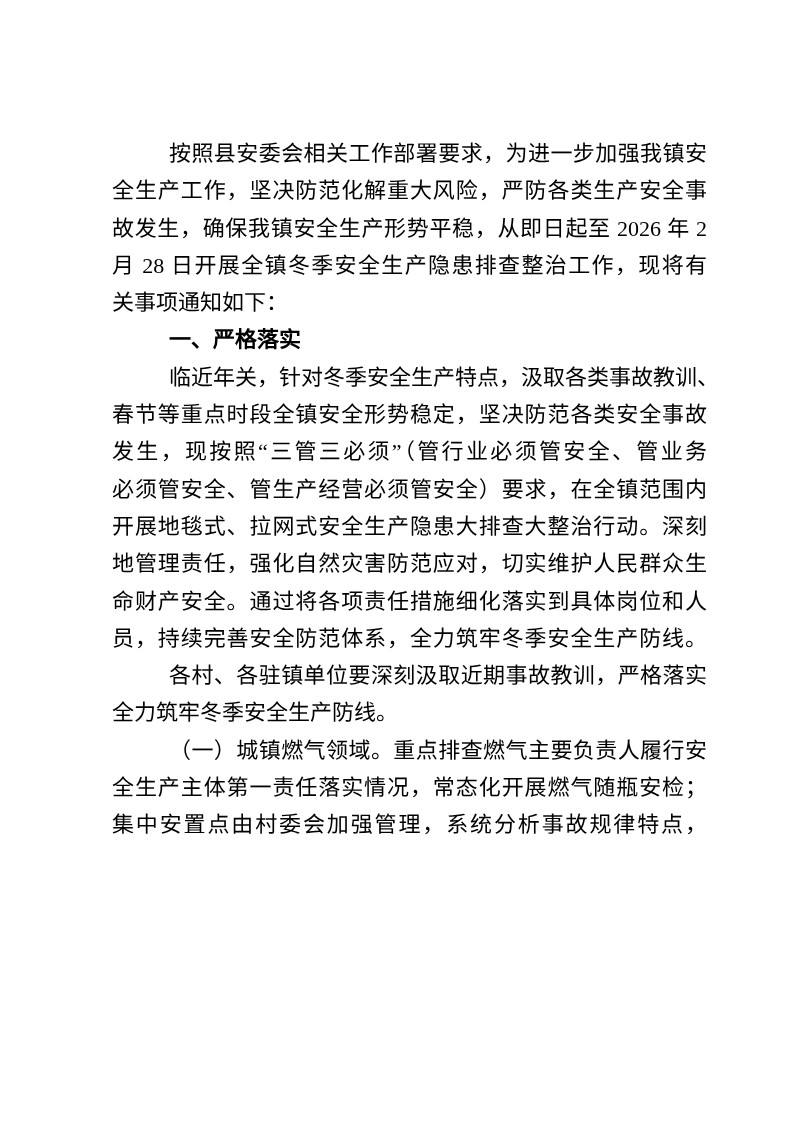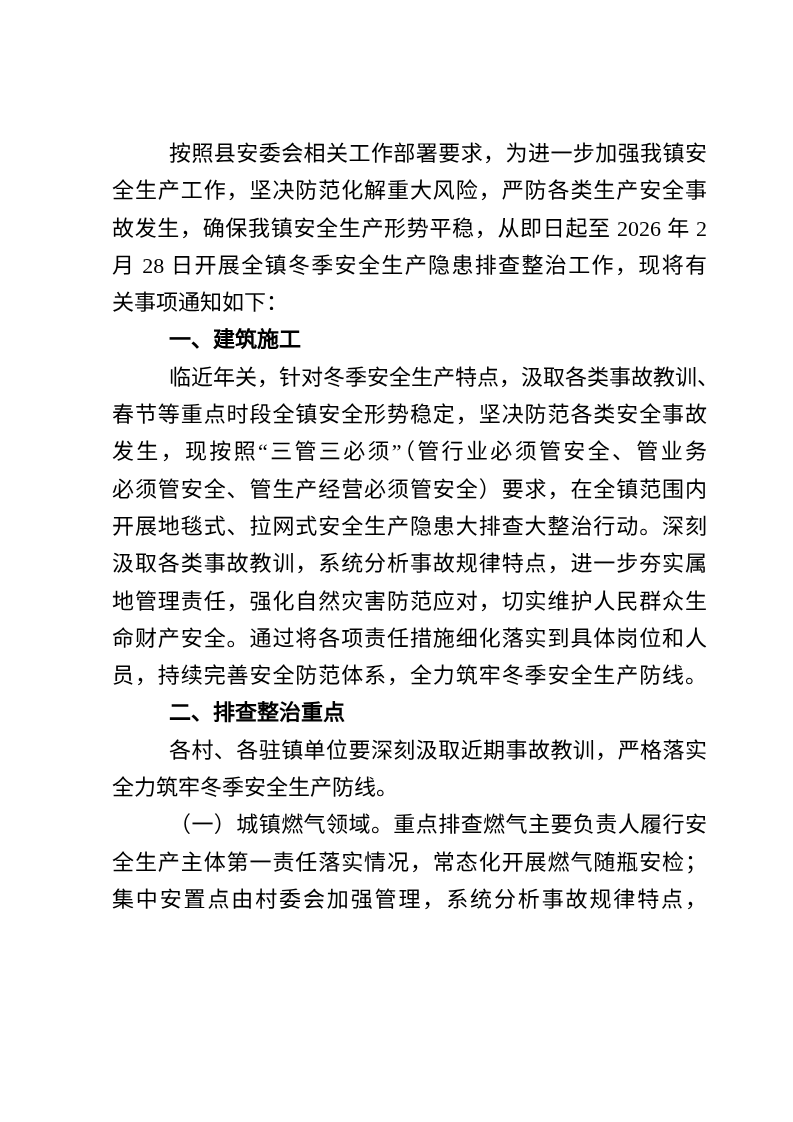--- a/index.html
+++ b/index.html
@@ -51,38 +51,34 @@
 
     <div class="para">
       <div class="line indent">按照县安委会相关工作部署要求，为进一步加强我镇安</div>
       <div class="line">全生产工作，坚决防范化解重大风险，严防各类生产安全事</div>
       <div class="line">故发生，确保我镇安全生产形势平稳，从即日起至 2026 年 2</div>
       <div class="line">月 28 日开展全镇冬季安全生产隐患排查整治工作，现将有</div>
       <div class="line nofill">关事项通知如下：</div>
     </div>
 
     <div class="para">
-      <div class="line heading indent nofill">一、建筑施工</div>
+      <div class="line heading indent nofill">一、严格落实</div>
     </div>
 
     <div class="para">
       <div class="line indent">临近年关，针对冬季安全生产特点，汲取各类事故教训、</div>
       <div class="line">春节等重点时段全镇安全形势稳定，坚决防范各类安全事故</div>
       <div class="line">发生，现按照“三管三必须”（管行业必须管安全、管业务</div>
       <div class="line">必须管安全、管生产经营必须管安全）要求，在全镇范围内</div>
       <div class="line">开展地毯式、拉网式安全生产隐患大排查大整治行动。深刻</div>
-      <div class="line">汲取各类事故教训，系统分析事故规律特点，进一步夯实属</div>
       <div class="line">地管理责任，强化自然灾害防范应对，切实维护人民群众生</div>
       <div class="line">命财产安全。通过将各项责任措施细化落实到具体岗位和人</div>
       <div class="line">员，持续完善安全防范体系，全力筑牢冬季安全生产防线。</div>
     </div>
 
-    <div class="para">
-      <div class="line heading indent nofill">二、排查整治重点</div>
-    </div>
 
     <div class="para">
       <div class="line indent">各村、各驻镇单位要深刻汲取近期事故教训，严格落实</div>
       <div class="line nofill">全力筑牢冬季安全生产防线。</div>
     </div>
 
     <div class="para">
       <div class="line indent">（一）城镇燃气领域。重点排查燃气主要负责人履行安</div>
       <div class="line">全生产主体第一责任落实情况，常态化开展燃气随瓶安检；</div>
       <div class="line">集中安置点由村委会加强管理，系统分析事故规律特点，</div>

